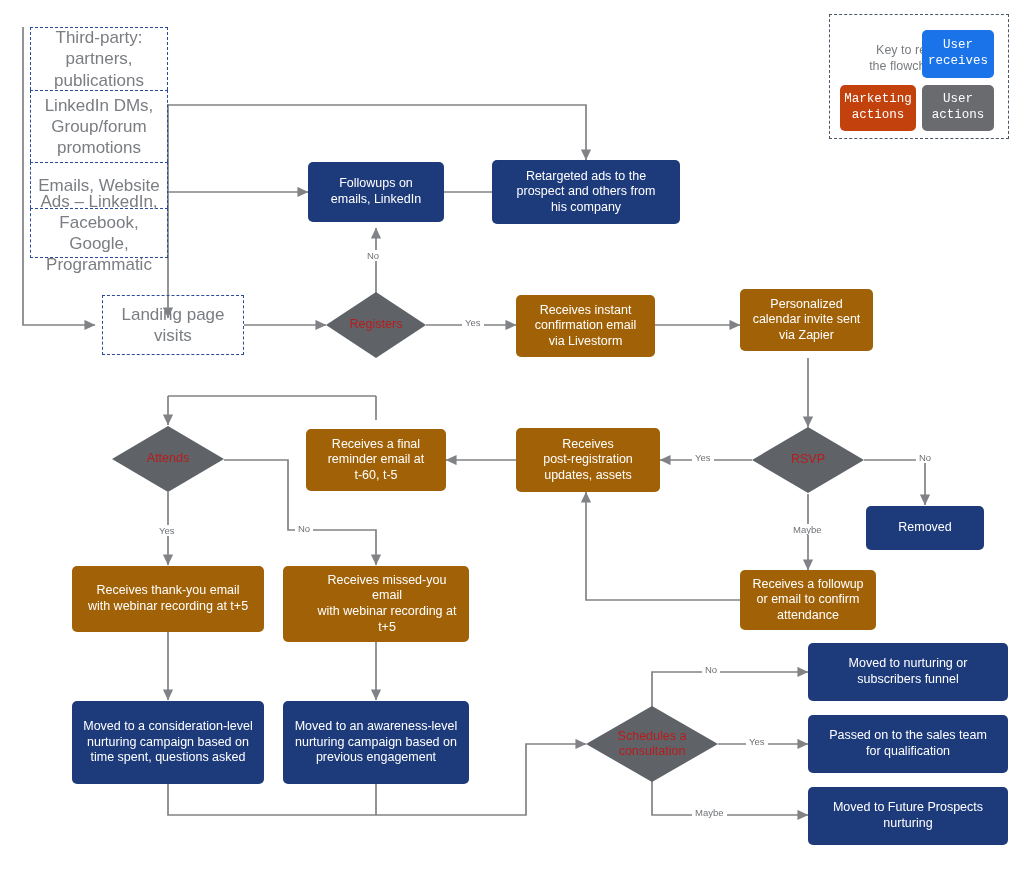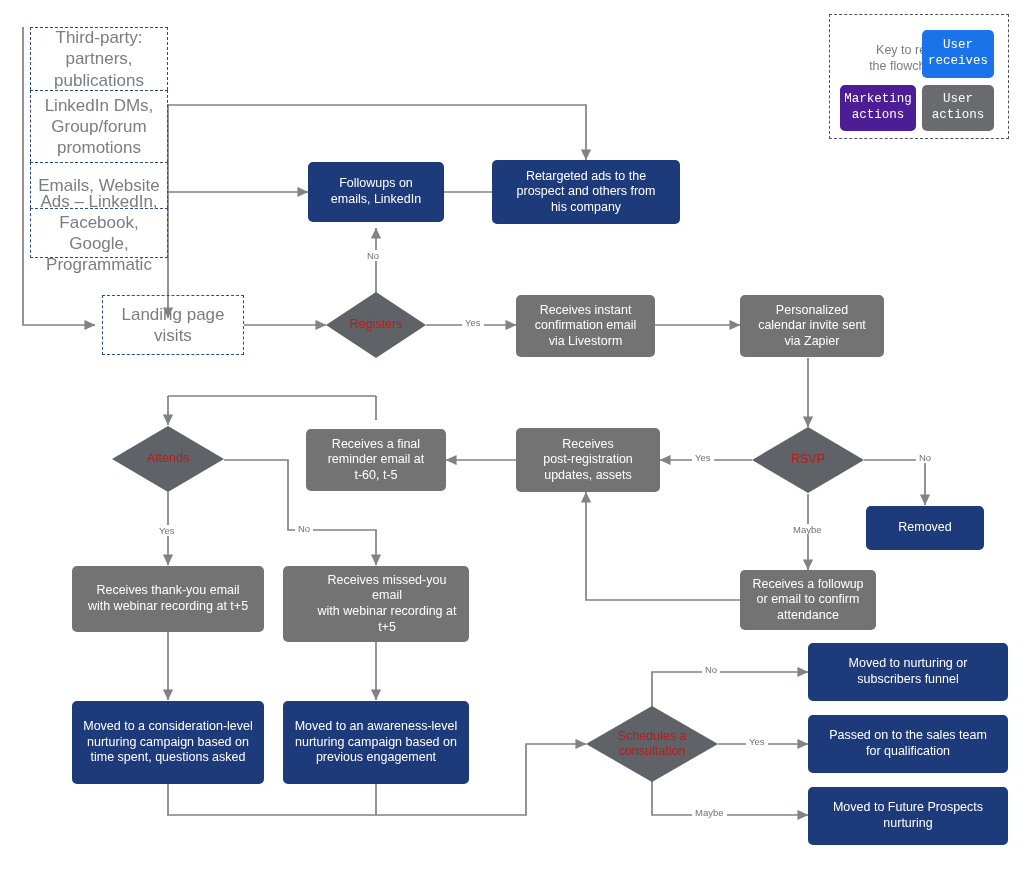--- a/index.html
+++ b/index.html
@@ -30,21 +30,21 @@
     text-align:center;
     line-height:1.25;
     white-space:pre-line;
   }
   .box{
     border-radius:5px;
     color:#ffffff;
     font-size:12.5px;
     padding:4px 6px;
   }
-  .box.blue{background:#737373;}
+  .box.blue{background:#a16207;}
   .box.navy{background:#1d3a7a;}
   .dashedbox{
     border:1.6px dashed #2b4a9b;
     color:#7a7d82;
     font-size:17px;
     background:transparent;
     padding:3px 6px;
   }
   .dashedbox.nb{border-bottom:none;}
   .diamond{
@@ -169,21 +169,21 @@
   </svg>
 
   <div class="legend" style="left:829px;top:14px;width:180px;height:125px;"></div>
 
   <div class="legend-text" style="left:845px;top:42px;width:95px;">Key to read
 the flowchart</div>
 
   <div class="legend-chip" style="left:922px;top:30px;width:72px;height:48px;background:#1a73e8;">User
 receives</div>
 
-  <div class="legend-chip" style="left:840px;top:85px;width:76px;height:46px;background:#4c1d95;">Marketing
+  <div class="legend-chip" style="left:840px;top:85px;width:76px;height:46px;background:#c2410c;">Marketing
 actions</div>
 
   <div class="legend-chip" style="left:922px;top:85px;width:72px;height:46px;background:#696b6f;">User
 actions</div>
 
   <div class="node dashedbox nb" style="left:30px;top:27px;width:138px;height:63px;">Third-party: partners,
 publications</div>
 
   <div class="node dashedbox nb" style="left:30px;top:90px;width:138px;height:72px;">LinkedIn DMs,
 Group/forum
@@ -207,21 +207,21 @@
 
   <div class="node diamond" style="left:326px;top:292px;width:100px;height:66px;">
     <span class="dshape"></span>
     <span class="dlabel">Registers</span>
   </div>
 
   <div class="node box blue" style="left:516px;top:295px;width:139px;height:62px;">Receives instant
 confirmation email
 via Livestorm</div>
 
-  <div class="node box blue" style="left:740px;top:295px;width:144px;height:62px;">Personalized
+  <div class="node box blue" style="left:740px;top:289px;width:133px;height:62px;">Personalized
 calendar invite sent
 via Zapier</div>
 
   <div class="node diamond" style="left:112px;top:426px;width:112px;height:66px;">
     <span class="dshape"></span>
     <span class="dlabel">Attends</span>
   </div>
 
   <div class="node box blue" style="left:306px;top:429px;width:140px;height:62px;">Receives a final
 reminder email at

